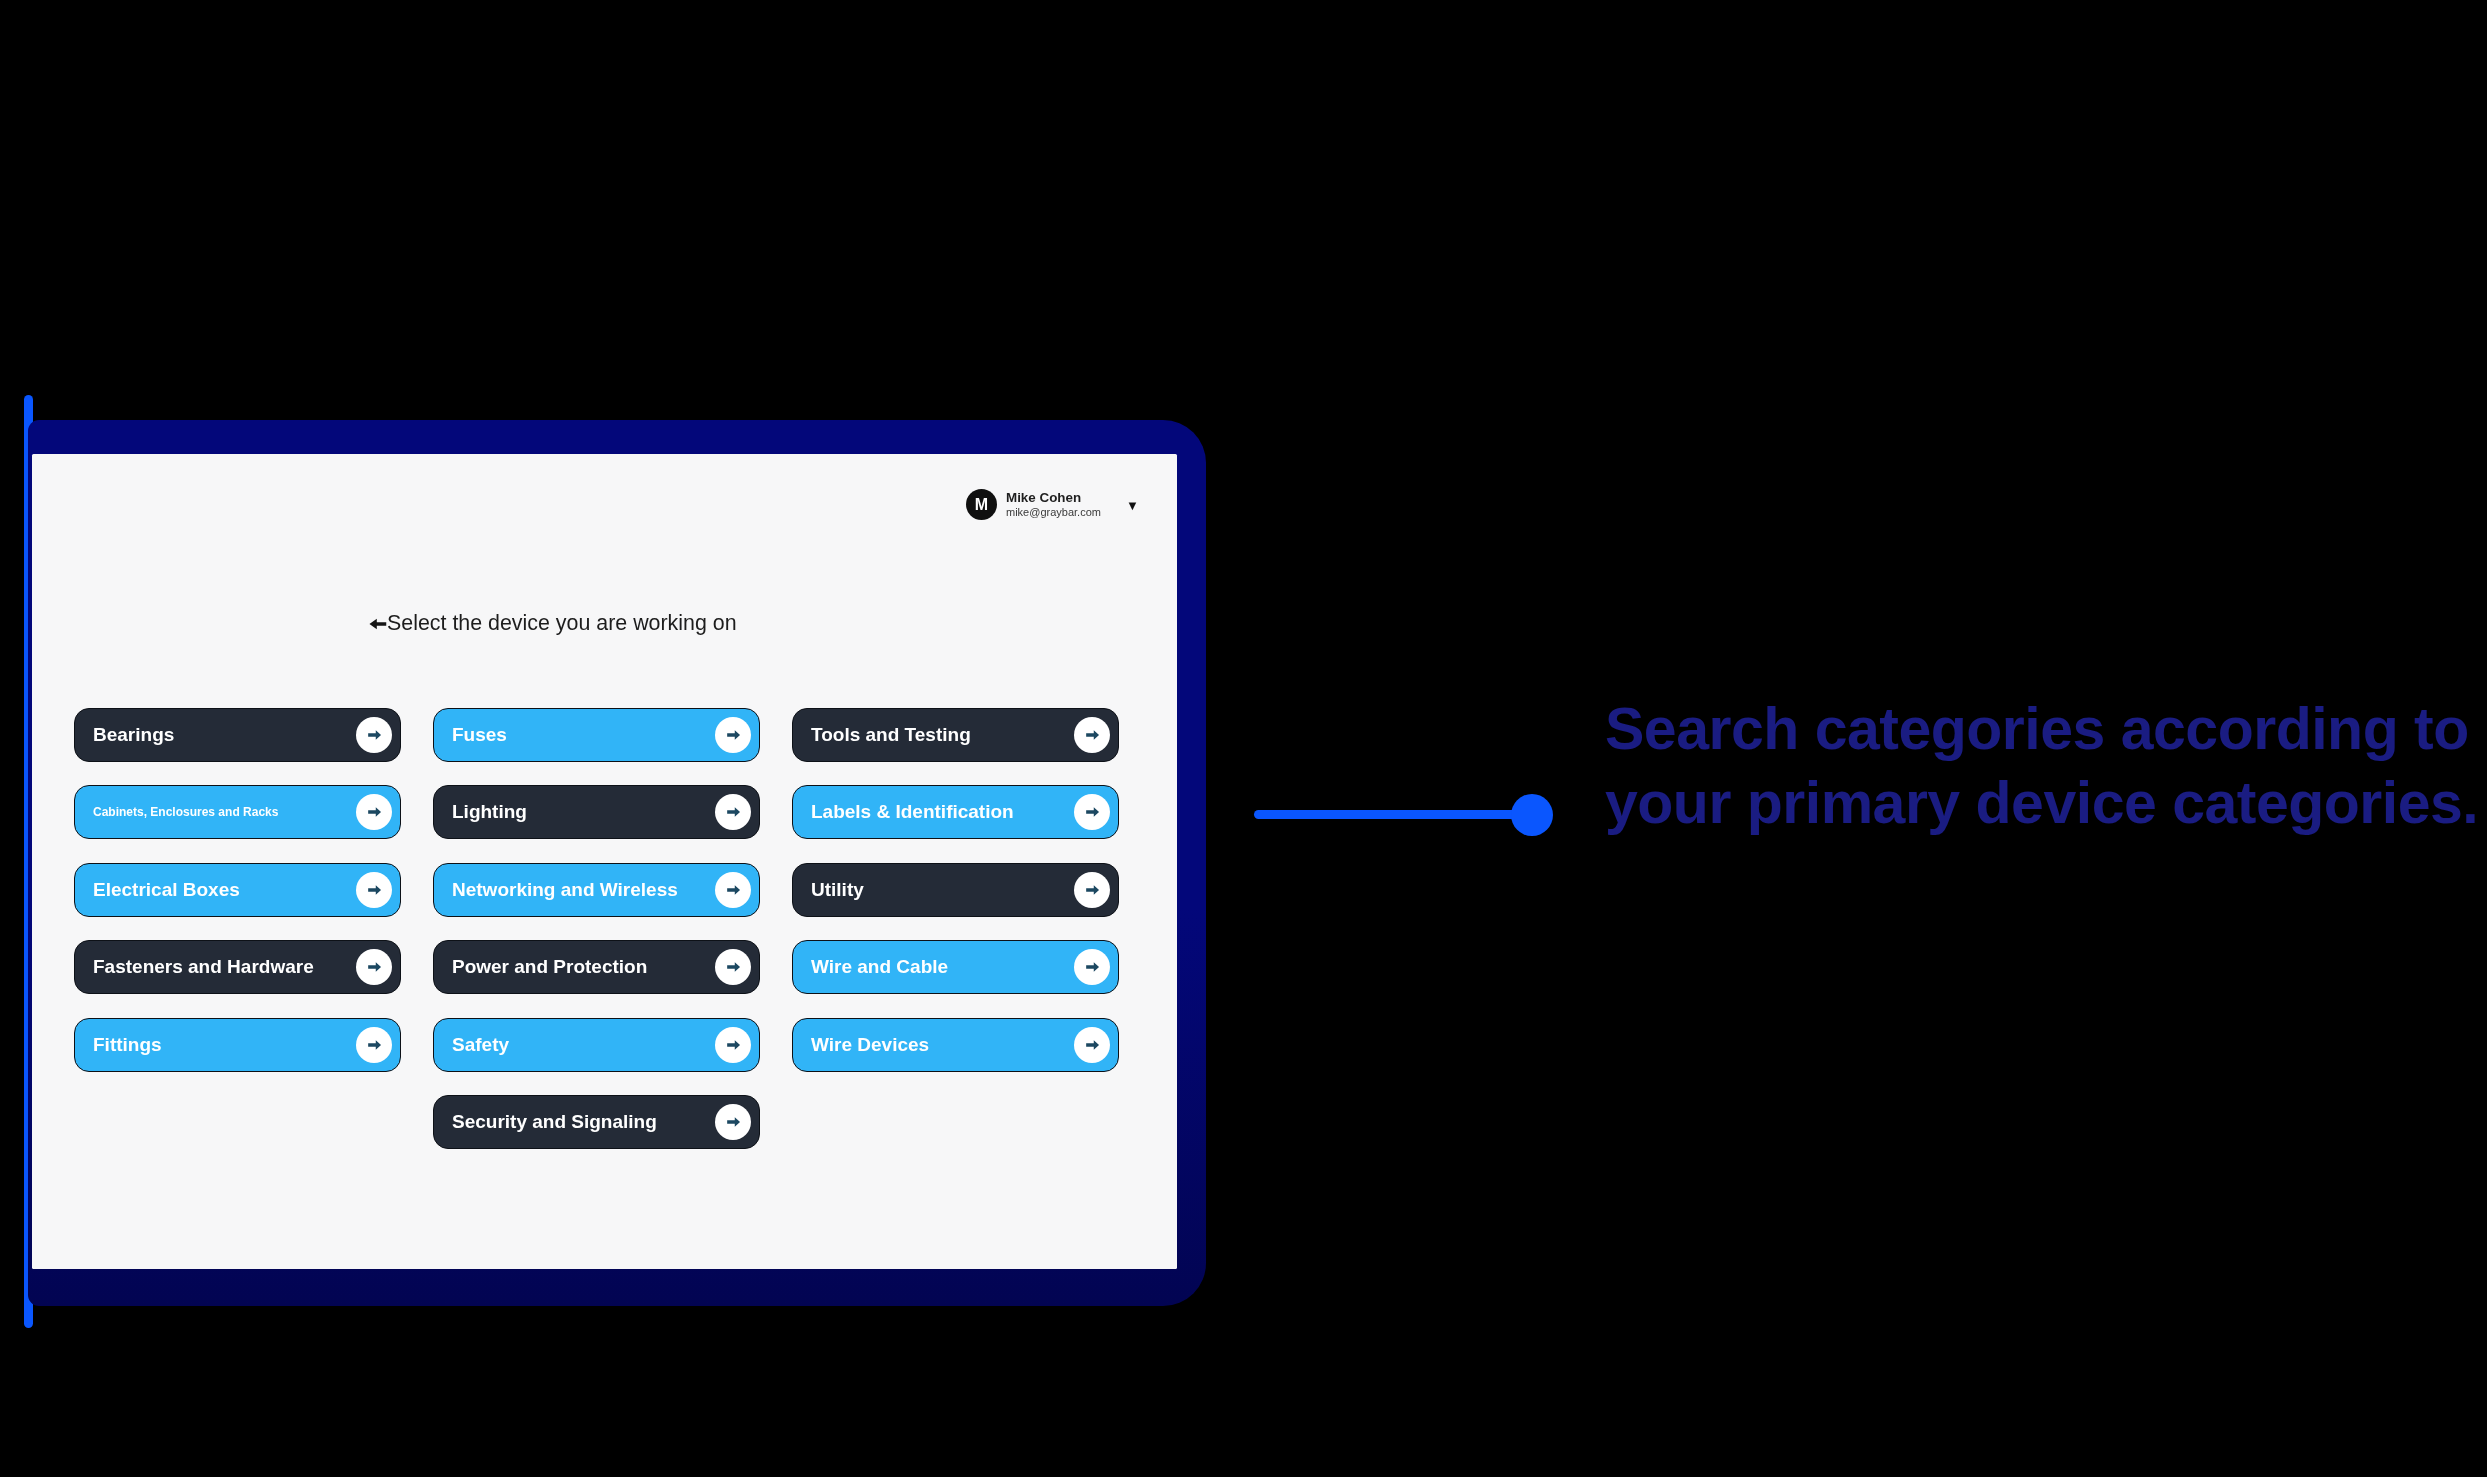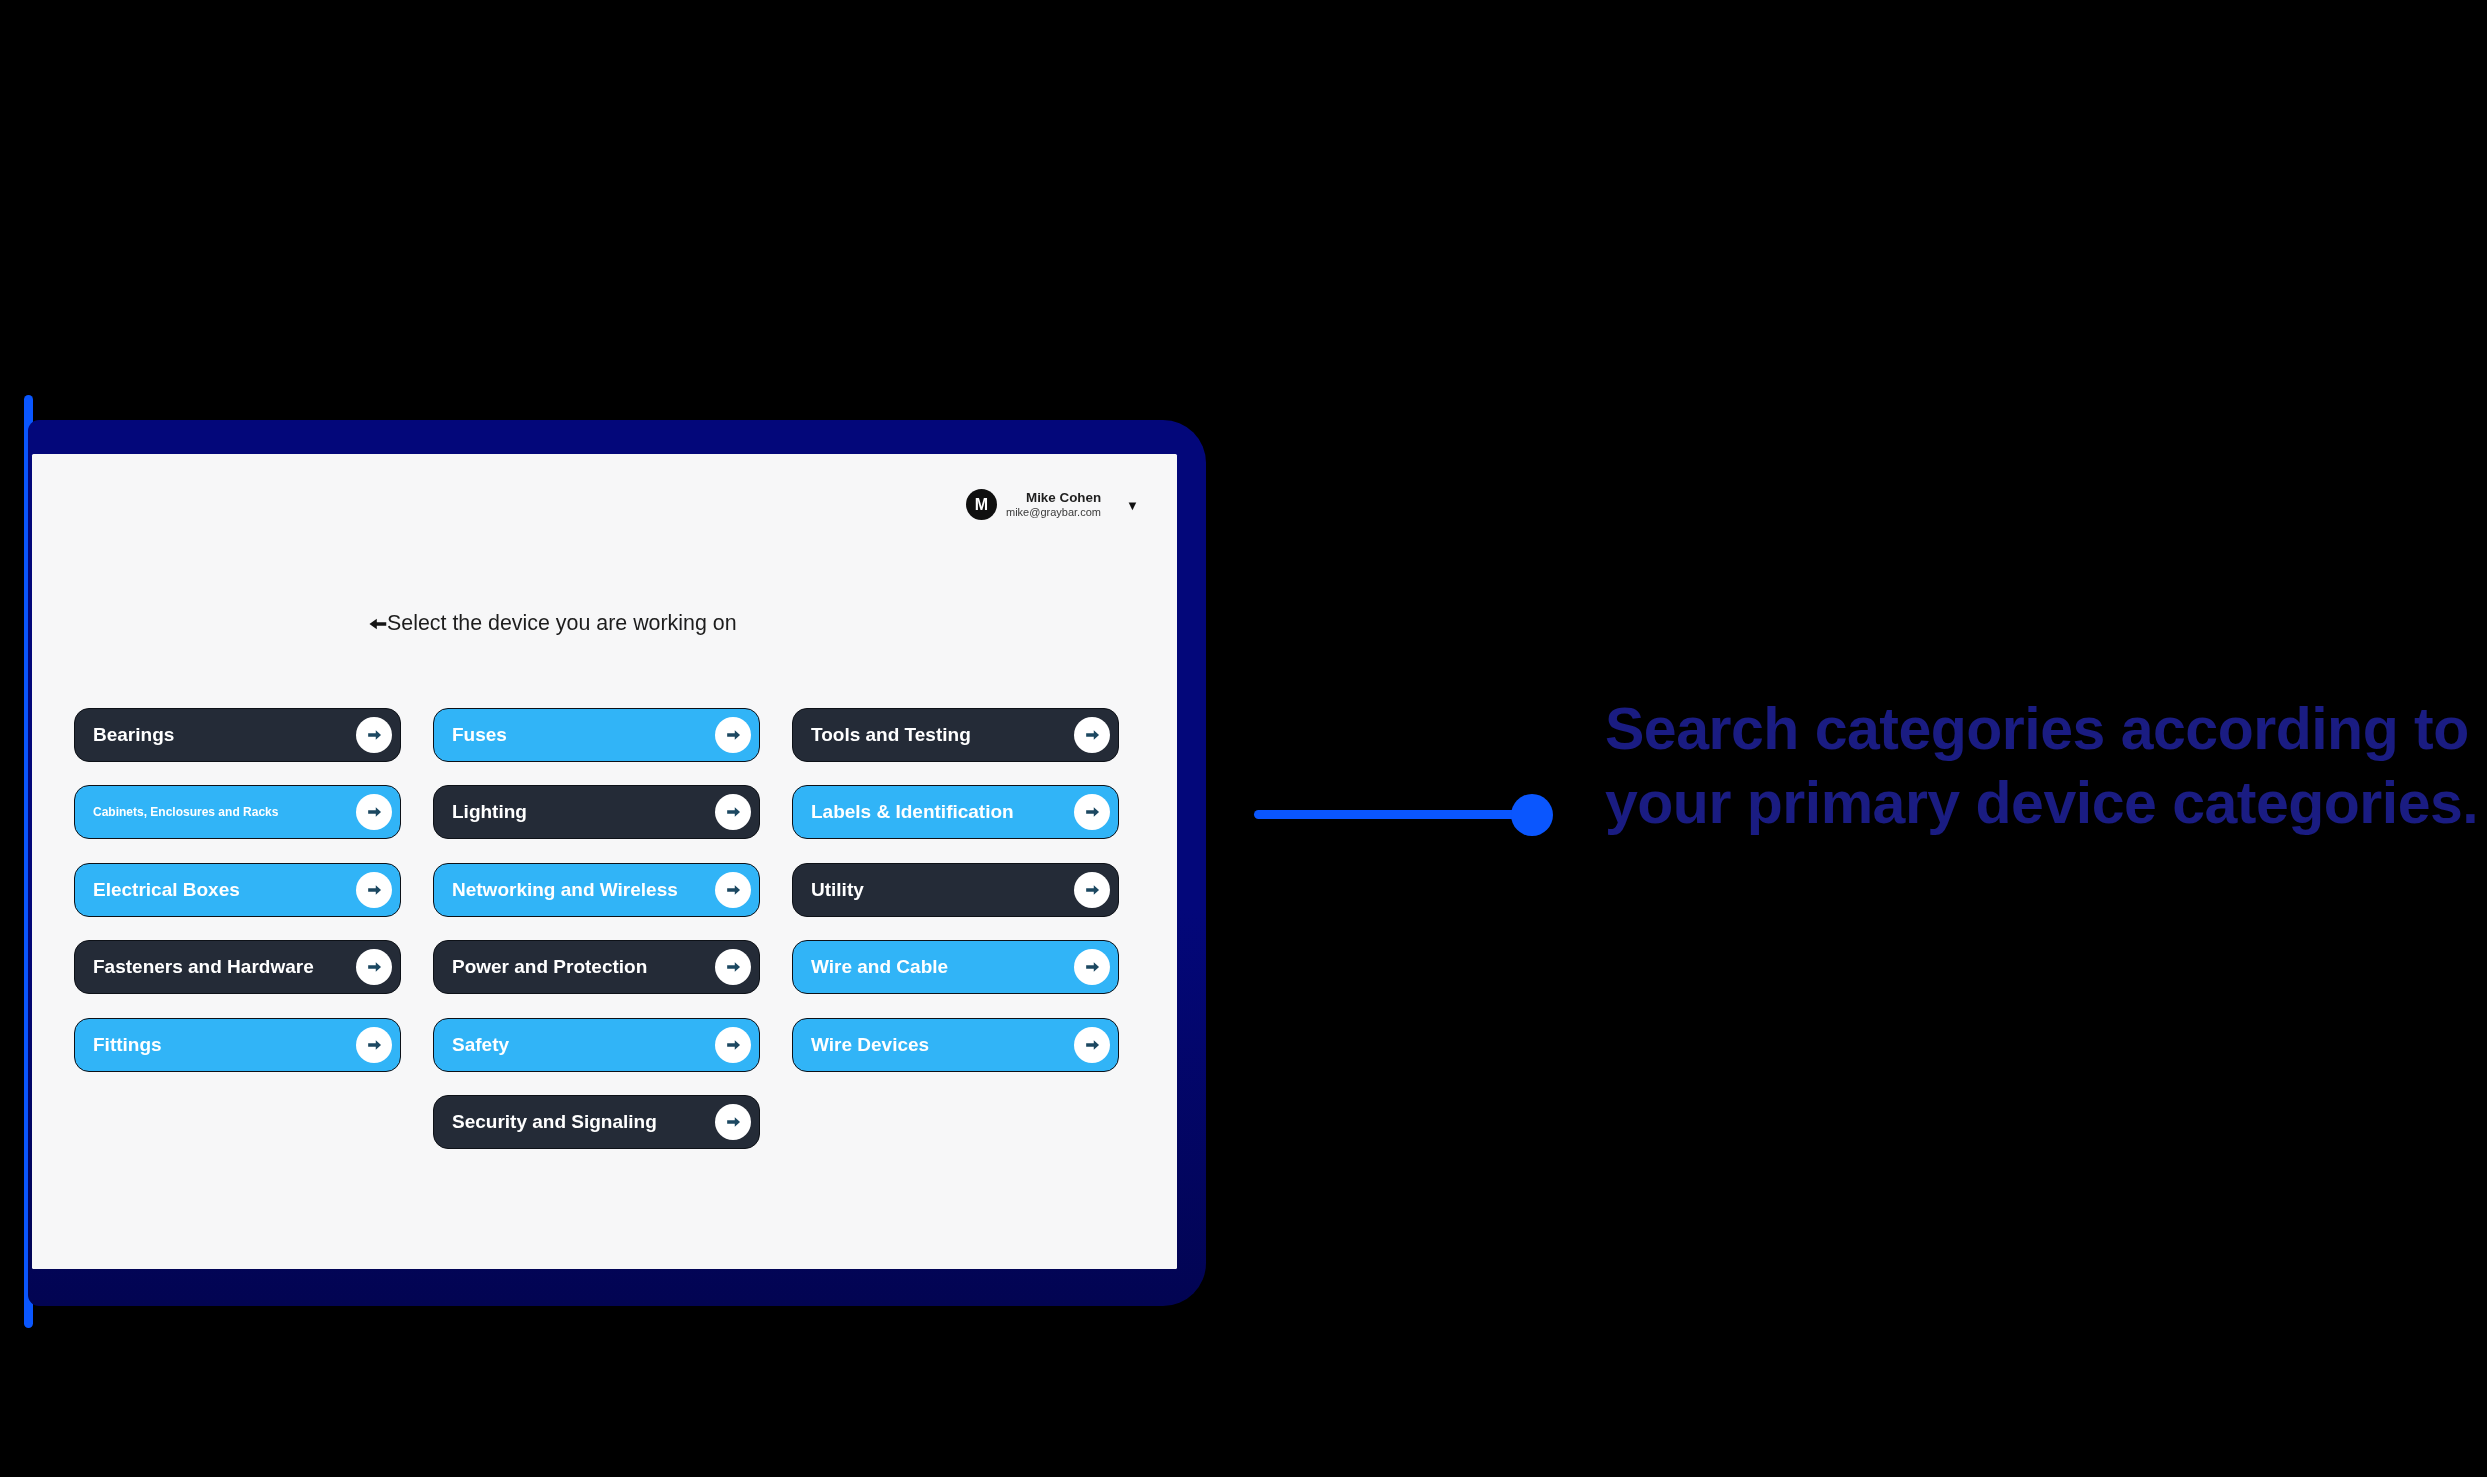--- a/index.html
+++ b/index.html
@@ -15,21 +15,21 @@
   .card{position:absolute;left:28px;top:420px;width:1178px;height:886px;
     background:linear-gradient(180deg,var(--card-navy) 0%,var(--card-navy) 55%,var(--card-navy-dark) 100%);
     border-radius:11px 43px 43px 11px;}
   .content{position:absolute;left:4px;top:34px;width:1145px;height:815px;
     background:var(--content-bg);border-radius:1.5px;}
 
   
   .user-chip{position:absolute;left:934px;top:35px;display:flex;align-items:center;gap:9px;cursor:pointer;}
   .avatar{width:31px;height:31px;border-radius:50%;background:#101010;color:#fff;
     display:flex;align-items:center;justify-content:center;font-size:16px;font-weight:700;}
-  .user-name{font-size:13.4px;font-weight:600;color:#1f1f1f;line-height:16px;margin-left:20px;}
+  .user-name{font-size:13.4px;font-weight:600;color:#1f1f1f;line-height:16px;}
   .user-email{font-size:11px;color:#3a3a3a;line-height:13px;}
   .caret{position:absolute;left:1094px;top:44px;font-size:13px;color:#111;cursor:pointer;}
 
   
   .page-header{position:absolute;left:336px;top:157px;display:flex;align-items:center;gap:0;}
   .back-arrow{width:19px;height:14px;display:block;cursor:pointer;}
   .page-title{font-size:21.4px;font-weight:500;color:#1d1d1d;white-space:nowrap;}
 
   
   .grid{position:absolute;left:42px;top:254px;display:flex;gap:32px;}

